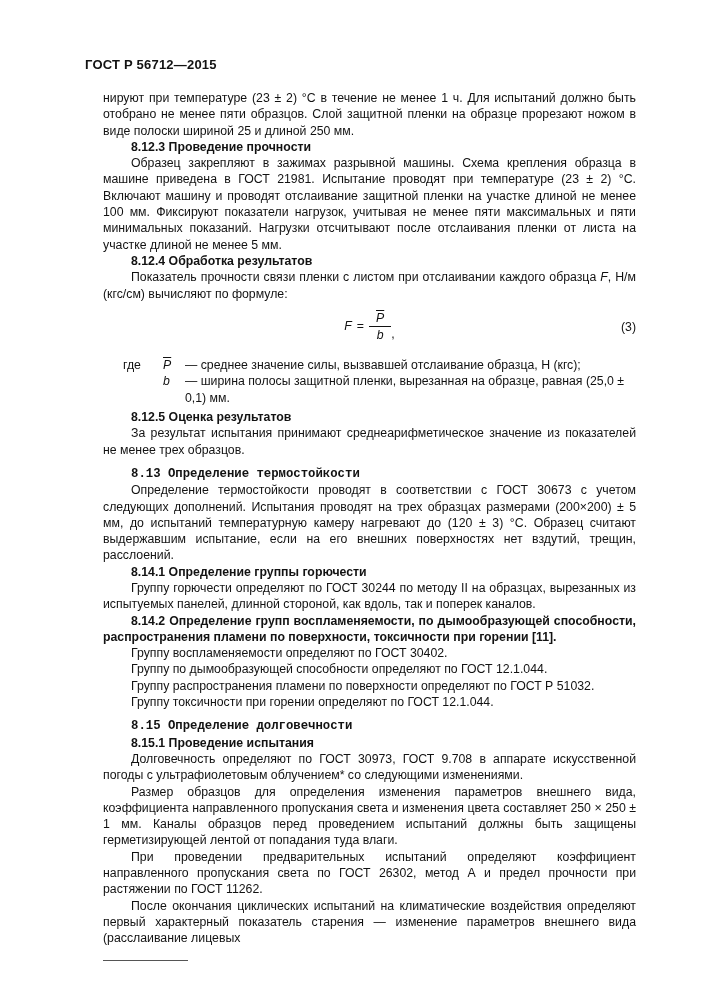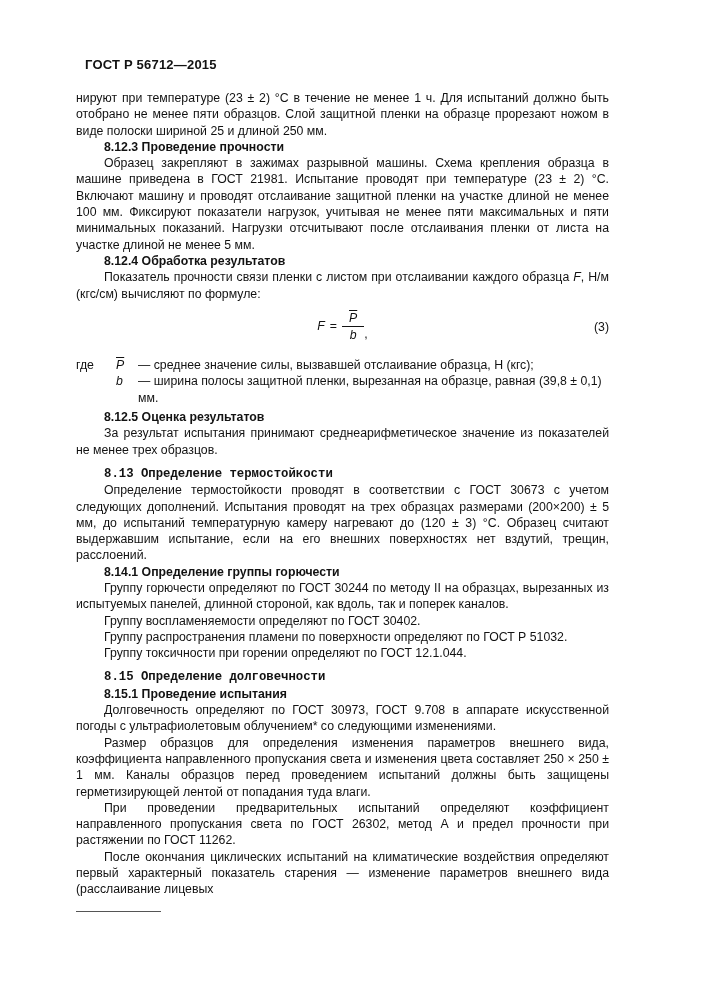--- a/index.html
+++ b/index.html
@@ -12,21 +12,21 @@
     overflow:hidden;
   }
   .doc-header {
     position:absolute;
     left:85px; top:57px;
     font-size:13px; font-weight:bold;
     letter-spacing:0.2px;
   }
   .content {
     position:absolute;
-    left:76px; top:90px; width:533px;
+    left:103px; top:90px; width:533px;
     font-size:12.3px; line-height:16.3px;
     text-align:justify;
   }
   .content p { margin:0; }
   .indent { text-indent:28px; }
   .bold { font-weight:bold; }
   .sect { font-weight:bold; text-indent:28px; margin-top:8px !important;font-family:Liberation Mono, monospace; }
   .var { font-style:italic; }
   .ovl { text-decoration:overline; }
 
@@ -44,21 +44,21 @@
   .frac .den { padding-top:1px; }
   .formula-comma { align-self:flex-end; font-style:normal; }
   .formula-number {
     position:absolute; right:0; top:50%;
     transform:translateY(-50%);
   }
 
   
   .defs { margin:0 0 3px 0; }
   .def-row { display:flex; text-align:left; }
-  .def-where { flex:0 0 40px; }
+  .def-where { flex:0 0 40px;margin-left:20px; }
   .def-sym { flex:0 0 22px; font-style:italic; }
   .def-text { flex:1; }
 
   
   .footnote-block { margin-top:13px; }
   .fn-rule { width:85px; height:0; border-top:1px solid #555; margin-bottom:5px; }
   .footnote {
     font-size:10.4px; line-height:13.6px;
     text-align:justify; text-indent:30px;
   }
@@ -95,33 +95,35 @@
 
     <div class="defs">
       <div class="def-row">
         <span class="def-where">где</span>
         <span class="def-sym"><span class="ovl">P</span></span>
         <span class="def-text">— среднее значение силы, вызвавшей отслаивание образца, Н (кгс);</span>
       </div>
       <div class="def-row">
         <span class="def-where"></span>
         <span class="def-sym">b</span>
-        <span class="def-text">— ширина полосы защитной пленки, вырезанная на образце, равная (39,8 ± 0,1) мм.</span>
+        <span class="def-text">— ширина полосы защитной пленки, вырезанная на образце, равная (25,0 ± 0,1) мм.</span>
       </div>
     </div>
 
     <p class="indent bold">8.12.5 Оценка результатов</p>
     <p class="indent">За результат испытания принимают среднеарифметическое значение из показателей не менее трех образцов.</p>
 
     <p class="sect">8.13 Определение термостойкости</p>
     <p class="indent">Определение термостойкости проводят в соответствии с ГОСТ 30673 с учетом следующих дополнений. Испытания проводят на трех образцах размерами (200×200) ± 5 мм, до испытаний температурную камеру нагревают до (120 ± 3) °С. Образец считают выдержавшим испытание, если на его внешних поверхностях нет вздутий, трещин, расслоений.</p>
 
     <p class="indent bold">8.14.1 Определение группы горючести</p>
     <p class="indent">Группу горючести определяют по ГОСТ 30244 по методу II на образцах, вырезанных из испытуемых панелей, длинной стороной, как вдоль, так и поперек каналов.</p>
+    <p class="indent bold">8.14.2 Определение групп воспламеняемости, по дымообразующей способности, распространения пламени по поверхности, токсичности при горении [11].</p>
     <p class="indent">Группу воспламеняемости определяют по ГОСТ 30402.</p>
+    <p class="indent">Группу по дымообразующей способности определяют по ГОСТ 12.1.044.</p>
     <p class="indent">Группу распространения пламени по поверхности определяют по ГОСТ Р 51032.</p>
     <p class="indent">Группу токсичности при горении определяют по ГОСТ 12.1.044.</p>
 
     <p class="sect">8.15 Определение долговечности</p>
     <p class="indent bold">8.15.1 Проведение испытания</p>
     <p class="indent">Долговечность определяют по ГОСТ 30973, ГОСТ 9.708 в аппарате искусственной погоды с ультрафиолетовым облучением* со следующими изменениями.</p>
     <p class="indent">Размер образцов для определения изменения параметров внешнего вида, коэффициента направленного пропускания света и изменения цвета составляет 250 × 250 ± 1 мм. Каналы образцов перед проведением испытаний должны быть защищены герметизирующей лентой от попадания туда влаги.</p>
     <p class="indent">При проведении предварительных испытаний определяют коэффициент направленного пропускания света по ГОСТ 26302, метод А и предел прочности при растяжении по ГОСТ 11262.</p>
     <p class="indent">После окончания циклических испытаний на климатические воздействия определяют первый характерный показатель старения — изменение параметров внешнего вида (расслаивание лицевых</p>
 

